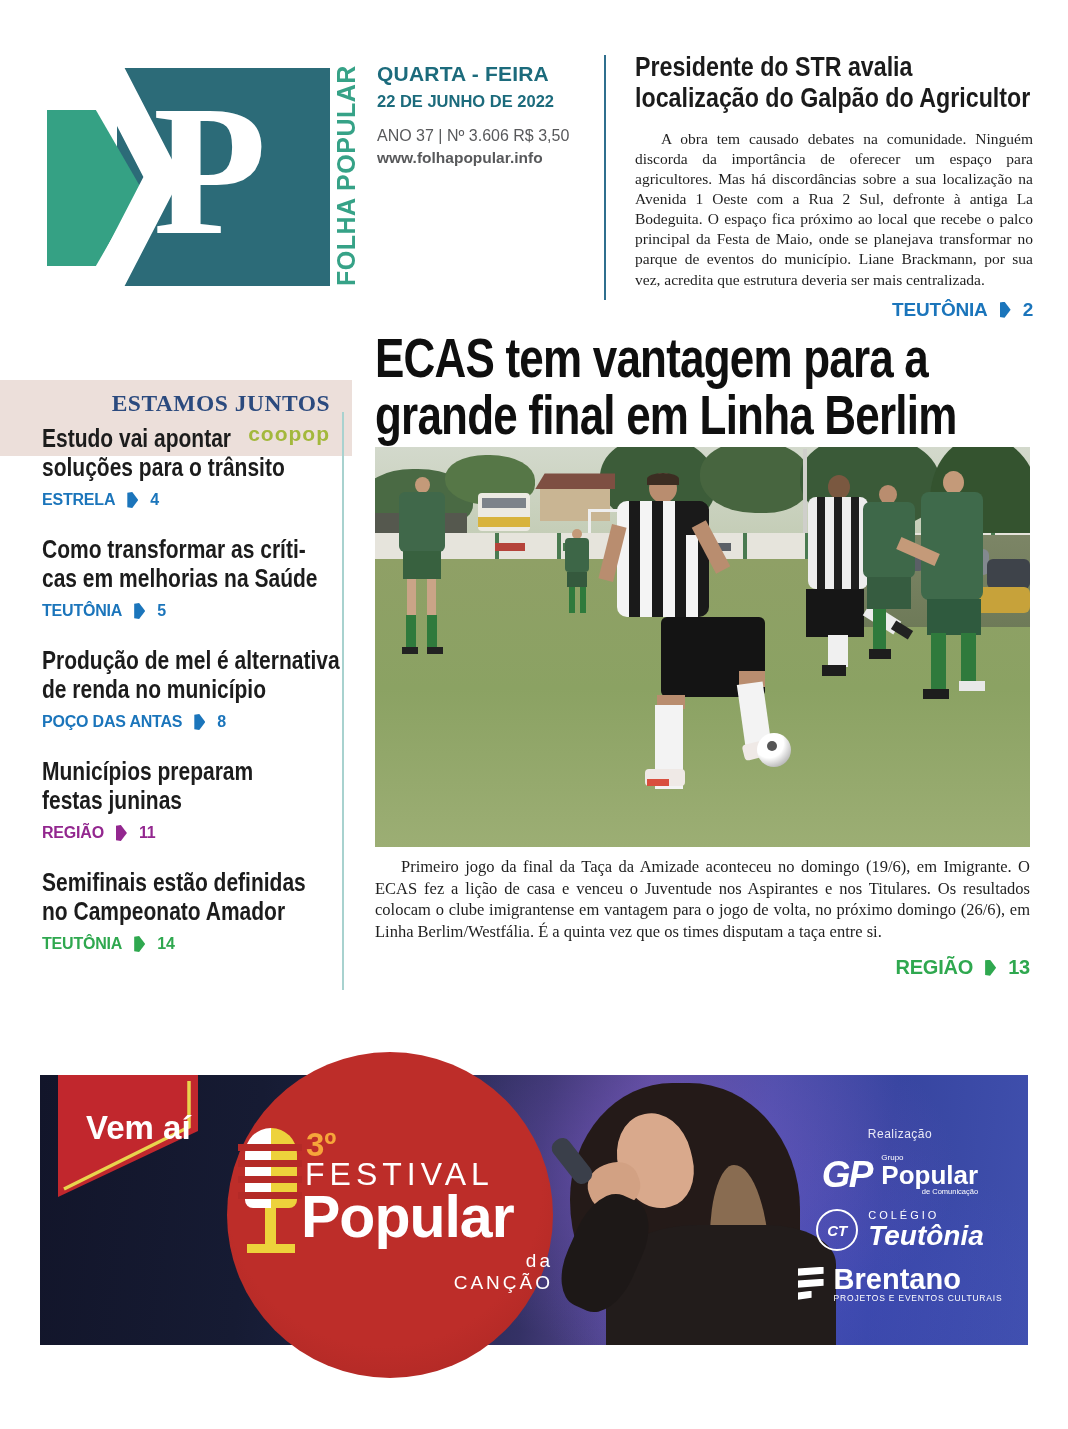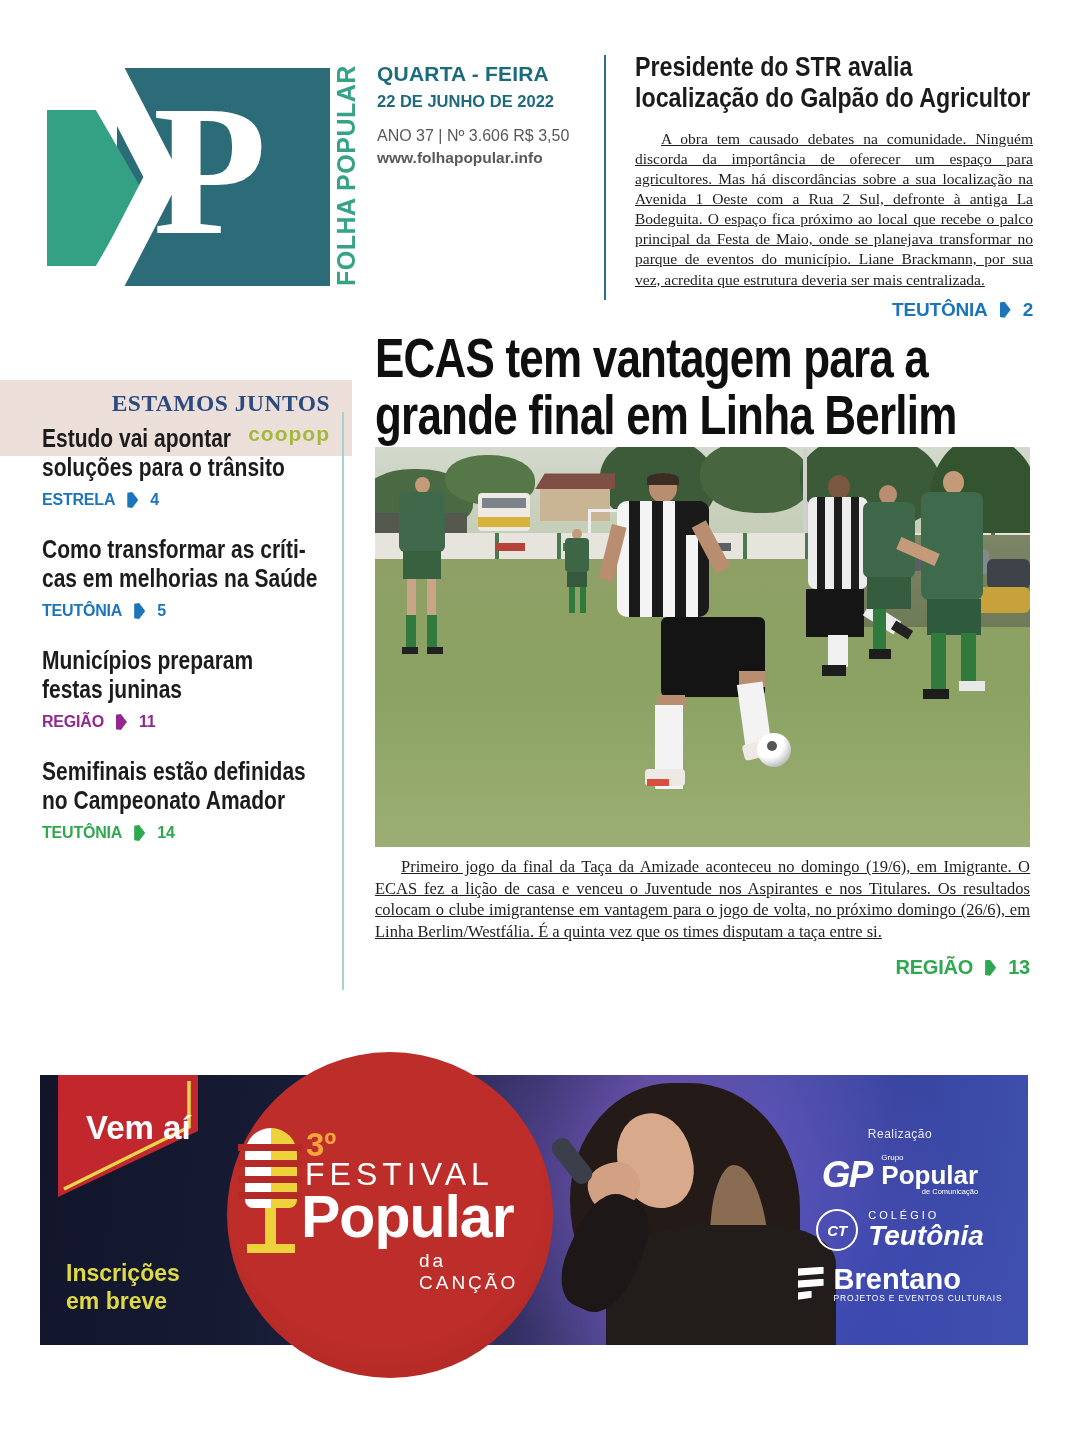--- a/index.html
+++ b/index.html
@@ -1,19 +1,19 @@
 <!DOCTYPE html>
 <html><head>
 <meta charset="utf-8">
 <style>
   html,body{margin:0;padding:0;background:#888;}
   .page{position:relative;width:1068px;height:1429px;background:#ffffff;margin:0 auto;
         font-family:"Liberation Sans",sans-serif;overflow:hidden;}
   .abs{position:absolute;}
-  .serif{font-family:"Liberation Serif",serif;text-decoration:underline;}
+  .serif{font-family:"Liberation Serif",serif;}
 
   
   .logo{left:47px;top:48px;width:312px;height:242px;}
   .logo-square{left:70px;top:20px;width:213px;height:218px;background:#2c6b78;z-index:1;}
   .logo-p{left:36px;top:-32px;font-family:"Liberation Serif",serif;font-weight:700;
           font-size:186px;color:#fff;line-height:1.45;}
   .logo-green{left:0;top:62px;width:94px;height:156px;background:#35a184;z-index:2;
           clip-path:polygon(0 0,52% 0,100% 50%,52% 100%,0 100%);}
   .logo-chev{left:40px;top:20px;width:94px;height:218px;background:#ffffff;z-index:3;
           clip-path:polygon(0 0,40% 0,100% 50%,40% 100%,0 100%,60% 50%);}
@@ -69,21 +69,21 @@
      background:
        radial-gradient(420px 260px at 63% 35%, rgba(130,95,210,.50), rgba(0,0,0,0) 70%),
        radial-gradient(380px 240px at 78% 85%, rgba(70,80,200,.45), rgba(0,0,0,0) 70%),
        linear-gradient(97deg,#12152a 0%,#161b33 22%,#1f2547 38%,#343165 50%,#5a4a96 60%,#4a4da6 72%,#3745a0 84%,#4050ae 100%);
      overflow:visible;}
   .ad-clip{left:0;top:0;width:988px;height:270px;overflow:hidden;}
   .ribbon{left:18px;top:0;width:140px;height:122px;}
   .ribbon-txt{left:28px;top:34px;color:#fff;font-size:33px;font-weight:600;}
   .inscr{left:26px;top:185px;color:#dfd945;font-size:23px;line-height:1.2;font-weight:600;}
   .fcircle{left:187px;top:-23px;width:326px;height:326px;border-radius:50%;z-index:6;
-     background:radial-gradient(circle at 48% 42%,#bd2d29 0 62%,#a52522 100%);}
+     background:radial-gradient(circle at 48% 42%,#bd2d29 0 62%,#a52522 100%);text-align:right;}
   .fest-3{left:79px;top:74px;color:#f6a63a;font-size:33px;font-weight:700;}
   .fest-1{left:78px;top:104px;color:#fff;font-size:32px;letter-spacing:5px;font-weight:400;}
   .fest-2{left:74px;top:131px;color:#fff;font-size:59px;font-weight:800;letter-spacing:-1px;}
   .fest-3l{left:172px;top:198px;color:#fff;font-size:19px;letter-spacing:3px;margin-left:20px;}
   .mic{left:16px;top:76px;width:56px;height:142px;}
   .mic .cap{position:absolute;left:2px;top:0;width:52px;height:80px;border-radius:26px 26px 8px 8px;
      background:linear-gradient(90deg,#fff 0 50%,#edd23b 50% 100%);}
   .mic .bar{position:absolute;left:-5px;width:64px;height:7px;background:#b42a27;}
   .mic .stem{position:absolute;left:22px;top:80px;width:11px;height:36px;background:#edd23b;}
   .mic .base{position:absolute;left:4px;top:116px;width:48px;height:9px;background:#edd23b;}
@@ -168,20 +168,31 @@
           <span style="display:block">cas em melhorias na Saúde</span>
         </div>
       <div class="tag c-blue">
         <span>TEUTÔNIA</span>
         <span class="arr"></span>
         <span>5</span>
       </div>
     </div>
     <div class="sb-item">
       <div class="t">
+          <span style="display:block">Produção de mel é alternativa</span>
+          <span style="display:block">de renda no município</span>
+        </div>
+      <div class="tag c-blue">
+        <span>POÇO DAS ANTAS</span>
+        <span class="arr"></span>
+        <span>8</span>
+      </div>
+    </div>
+    <div class="sb-item">
+      <div class="t">
           <span style="display:block">Municípios preparam</span>
           <span style="display:block">festas juninas</span>
         </div>
       <div class="tag c-purple">
         <span>REGIÃO</span>
         <span class="arr"></span>
         <span>11</span>
       </div>
     </div>
     <div class="sb-item">
@@ -336,24 +347,20 @@
       </div>
 
       <div class="abs ribbon">
         <svg width="140" height="122" viewBox="0 0 140 122">
           <polygon points="0,0 140,0 140,56 0,122" fill="#c1272d"></polygon>
           <polyline points="131,6 131,52 6,114" stroke="#e8d44d" stroke-width="3.5" fill="none"></polyline>
         </svg>
         <div class="abs ribbon-txt">Vem aí</div>
       </div>
 
-      <div class="abs inscr">
-        <div>Inscrições</div>
-        <div>em breve</div>
-      </div>
 
       <div class="abs sponsors">
         <div class="sp-label">Realização</div>
         <div class="sp-row">
           <div class="gp-mark">GP</div>
           <div class="gp-stack">
             <div class="gp-top">Grupo</div>
             <div class="gp-main">Popular</div>
             <div class="gp-bot">de Comunicação</div>
           </div>

